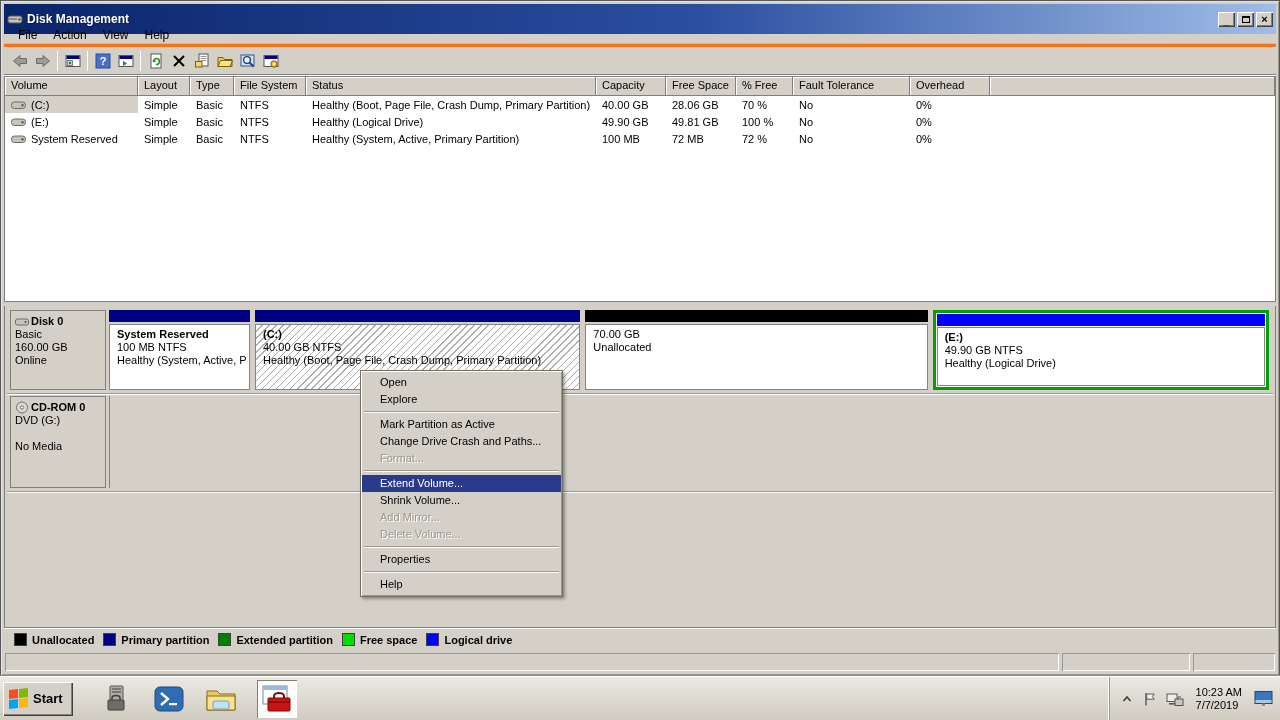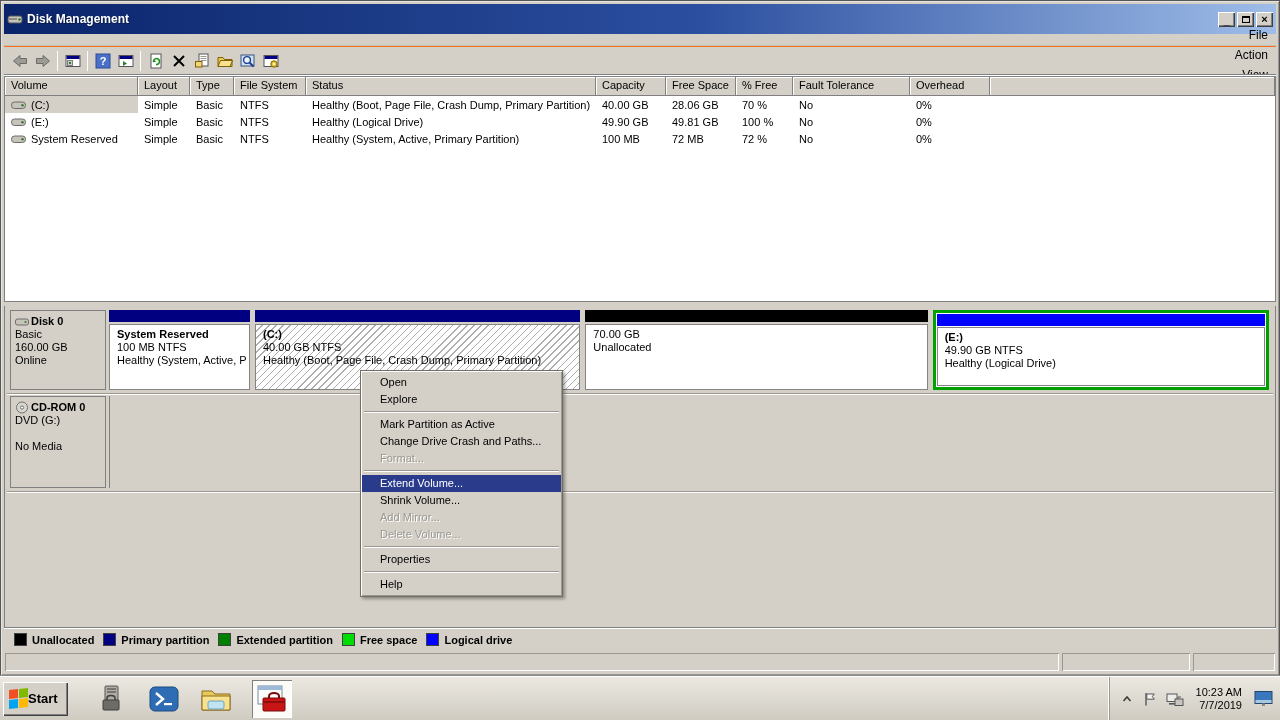--- a/index.html
+++ b/index.html
@@ -17,22 +17,22 @@
   .titlebar .title { color:#fff; font-weight:bold; font-size:12px; margin-left:4px; flex:1;
                      text-shadow:1px 1px 1px rgba(0,0,0,.4); }
   .winbtn { width:17px; height:15px; margin-left:2px; background:#D4D0C8;
             box-shadow: inset 1px 1px 0 #fff, inset -1px -1px 0 #404040, inset -2px -2px 0 #808080;
             display:flex; align-items:center; justify-content:center;
             font-weight:bold; font-size:11px; line-height:10px; cursor:default; }
   .glyph-min { align-items:flex-end; padding-bottom:2px; }
   .box-glyph { width:8px; height:7px; border:1px solid #000; border-top-width:2px; }
 
   .menubar { position:absolute; top:24px; left:3px; right:3px; height:22px;
-             display:flex; align-items:flex-end; padding-left:6px;
-             border-bottom:1px solid #f97316; box-shadow:0 -1px 0 #80808033 inset;flex-direction:column; }
+             display:flex; align-items:flex-start; padding-left:6px;
+             border-bottom:3px solid #f97316; box-shadow:0 -1px 0 #80808033 inset; }
   .menubar .mitem { padding:3px 8px; font-size:12px; }
 
   .toolbar { position:absolute; top:46px; left:3px; right:3px; height:28px;
              display:flex; align-items:center; padding-left:4px;
              border-bottom:1px solid #808080; box-shadow:0 1px 0 #fff; }
   .tbtn { width:23px; height:22px; display:flex; align-items:center; justify-content:center; }
   .tsep { width:1px; height:20px; background:#808080; border-right:1px solid #fff; margin:0 3px; }
 
   
   .listpane { position:absolute; top:75px; left:3px; right:3px; height:226px;
@@ -98,32 +98,32 @@
   
   .statusbar { position:absolute; top:650px; left:3px; right:3px; height:22px;
                display:flex; gap:3px; padding:2px 1px; }
   .spanel { box-shadow: inset 1px 1px 0 #9B988F, inset -1px -1px 0 #fff; }
   .sp1 { flex:1; } .sp2 { width:128px; } .sp3 { width:82px; }
 
   
   .taskbar { position:absolute; top:676px; left:0; width:1280px; height:44px;
              background:linear-gradient(#ECE9E2,#CFCBC1); border-top:1px solid #fff;
              box-shadow:0 -1px 0 #8a8a8a; display:flex; align-items:center; }
-  .startbtn { margin-left:3px; height:34px; padding:0 10px 0 6px; display:flex; align-items:center; 
+  .startbtn { margin-left:3px; height:34px; padding:0 10px 0 6px; display:flex; align-items:center; gap:5px;
               background:#D4D0C8; font-weight:bold; font-size:13px;
               box-shadow: inset 1px 1px 0 #fff, inset -1px -1px 0 #404040, inset -2px -2px 0 #808080; }
   .flag { display:grid; grid-template-columns:9px 9px; grid-template-rows:9px 9px; gap:1px; transform:skewY(-6deg); }
   .flag i { display:block; }
   .ql { display:flex; align-items:center; gap:20px; margin-left:28px; }
   .qicon { width:32px; height:32px; display:flex; align-items:center; justify-content:center; }
   .qactive { width:40px; height:38px; background:#FBFBF8;
              box-shadow: inset 1px 1px 0 #808080, inset -1px -1px 0 #fff; }
   .tray { margin-left:auto; height:44px; display:flex; align-items:center; gap:8px; padding:0 6px 0 10px;
           border-left:1px solid #9B988F; box-shadow:-1px 0 0 #fff; }
-  .clock { text-align:right; line-height:13px; font-size:11px; padding:0 4px; }
+  .clock { text-align:left; line-height:13px; font-size:11px; padding:0 4px; }
 </style>
 </head>
 <body>
 
 <div class="screen">
 
   <div class="window">
 
     <div class="titlebar">
       <svg width="16" height="16" aria-hidden="true">

